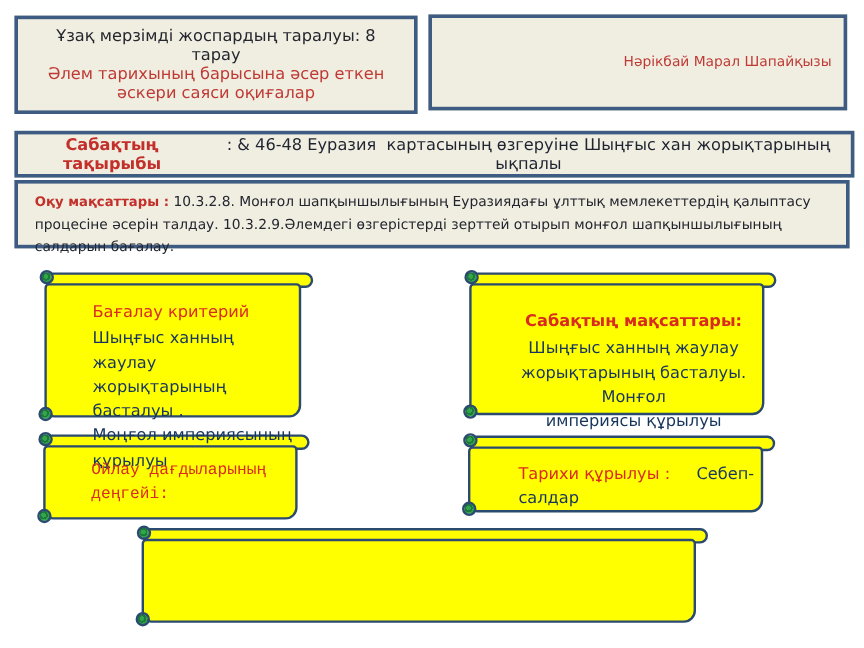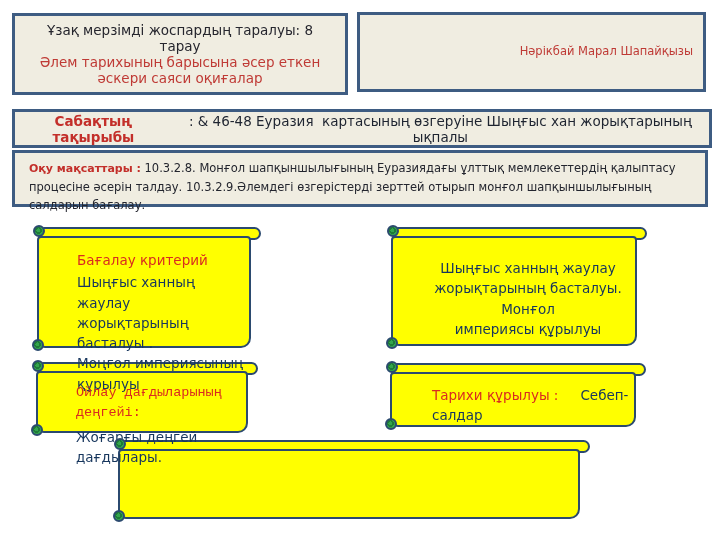--- a/index.html
+++ b/index.html
@@ -99,34 +99,34 @@
 құрылуы</span>
   </div>
 </div>
 
 <div class="scroll-card" style="left:391px;top:227px;width:246px;height:119px;">
   <div class="roll"></div>
   <div class="sheet"></div>
   <span class="curl curl-tl"></span>
   <span class="curl curl-bl"></span>
   <div class="content content-goals">
+    <span class="card-title">Сабақтың мақсаттары:</span>
     <span class="card-text prewrap">Шыңғыс ханның жаулау
 жорықтарының басталуы. Монғол
 империясы құрылуы</span>
   </div>
 </div>
 
 <div class="scroll-card" style="left:36px;top:362px;width:212px;height:71px;">
   <div class="roll"></div>
   <div class="sheet"></div>
   <span class="curl curl-tl"></span>
   <span class="curl curl-bl"></span>
   <div class="content content-thinking">
     <span class="card-title">Ойлау дағдыларының деңгейі:</span>
-    <span class="card-text">Жоғарғы деңгей дағдылары.</span>
   </div>
 </div>
 
 <div class="scroll-card" style="left:390px;top:363px;width:246px;height:64px;">
   <div class="roll"></div>
   <div class="sheet"></div>
   <span class="curl curl-tl"></span>
   <span class="curl curl-bl"></span>
   <div class="content content-concept">
     <span class="card-title">Тарихи құрылуы :</span><span class="card-text">Себеп- салдар</span>

